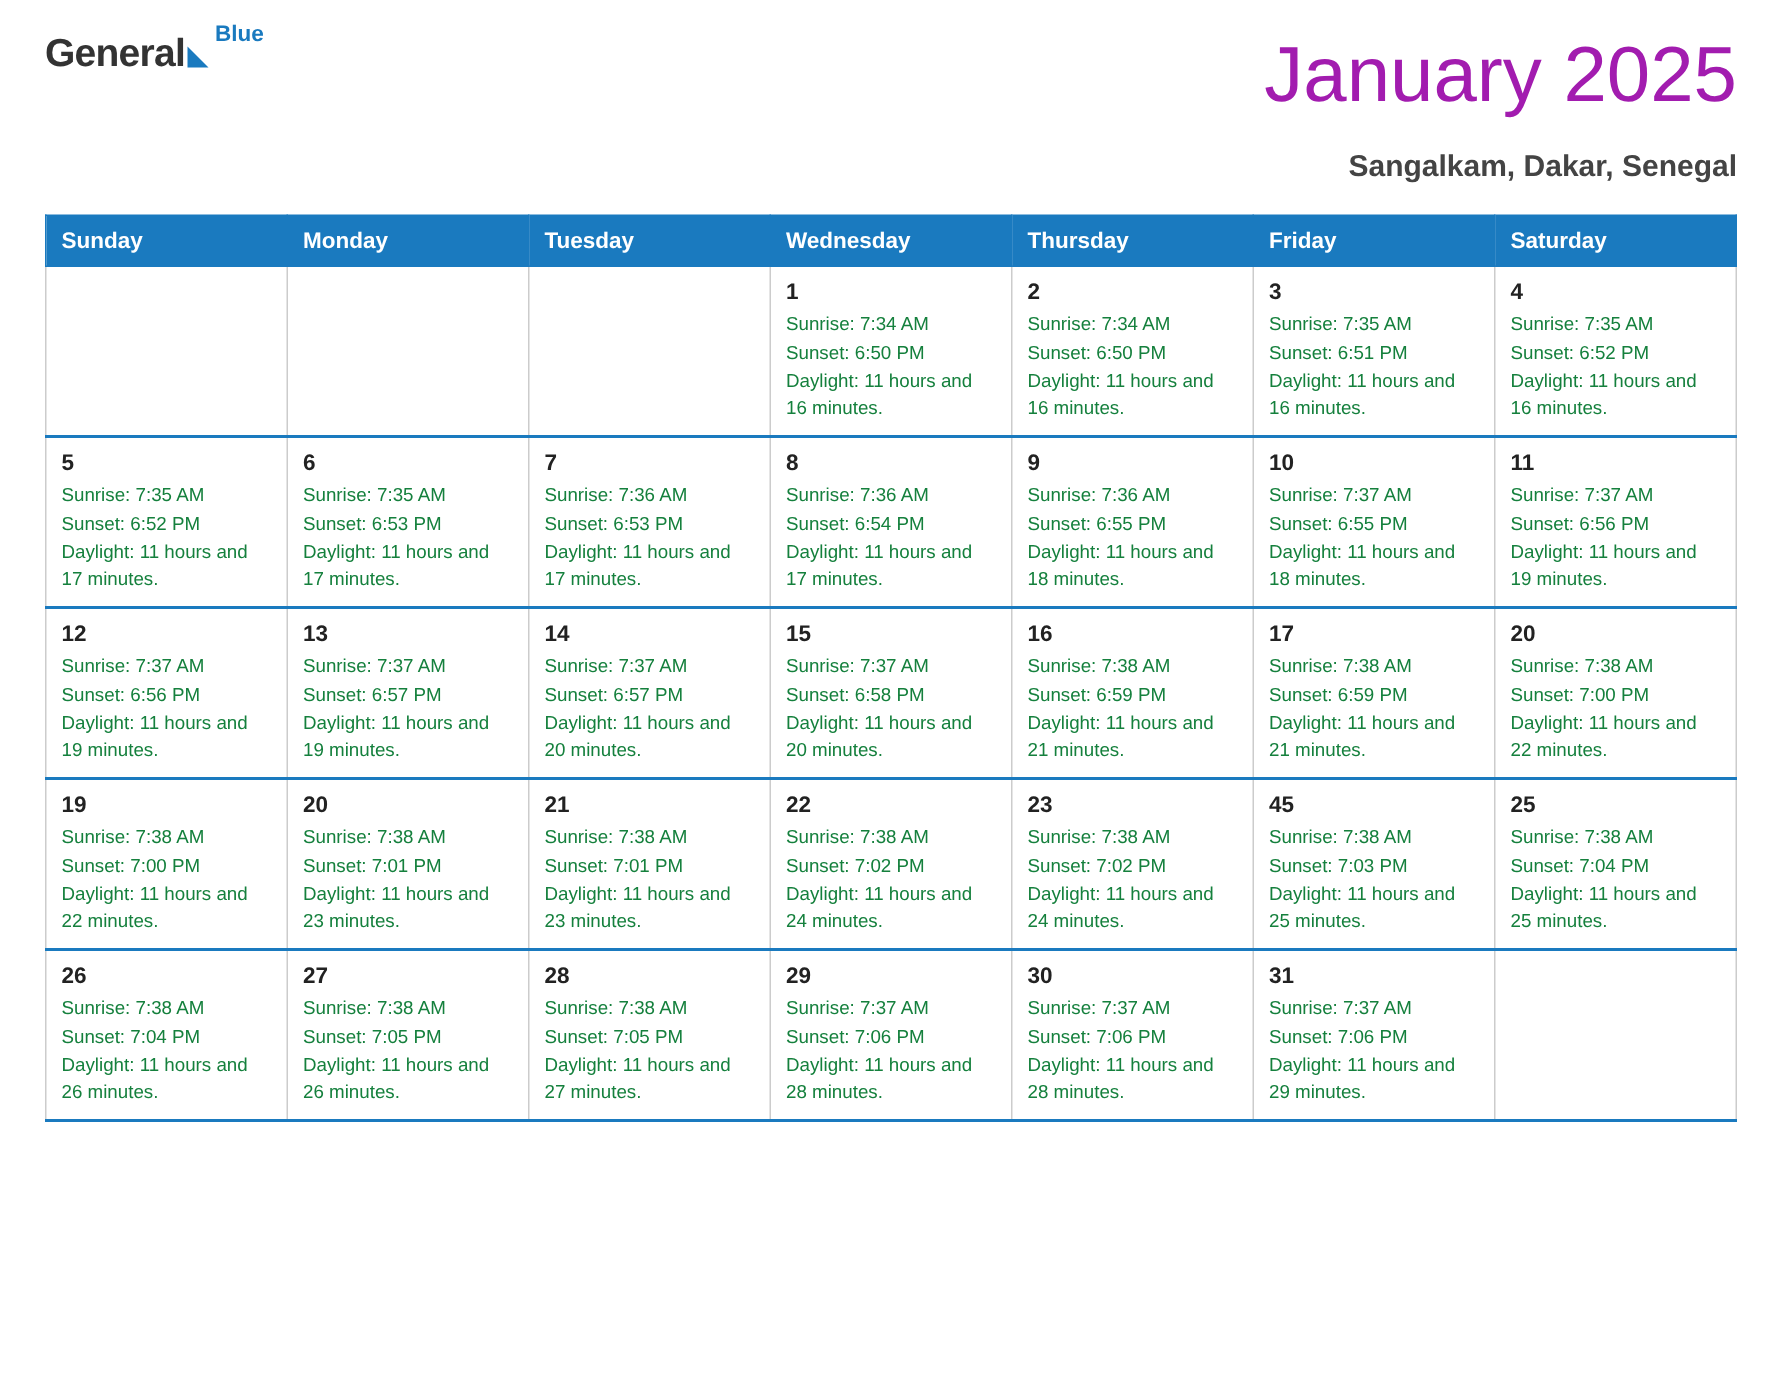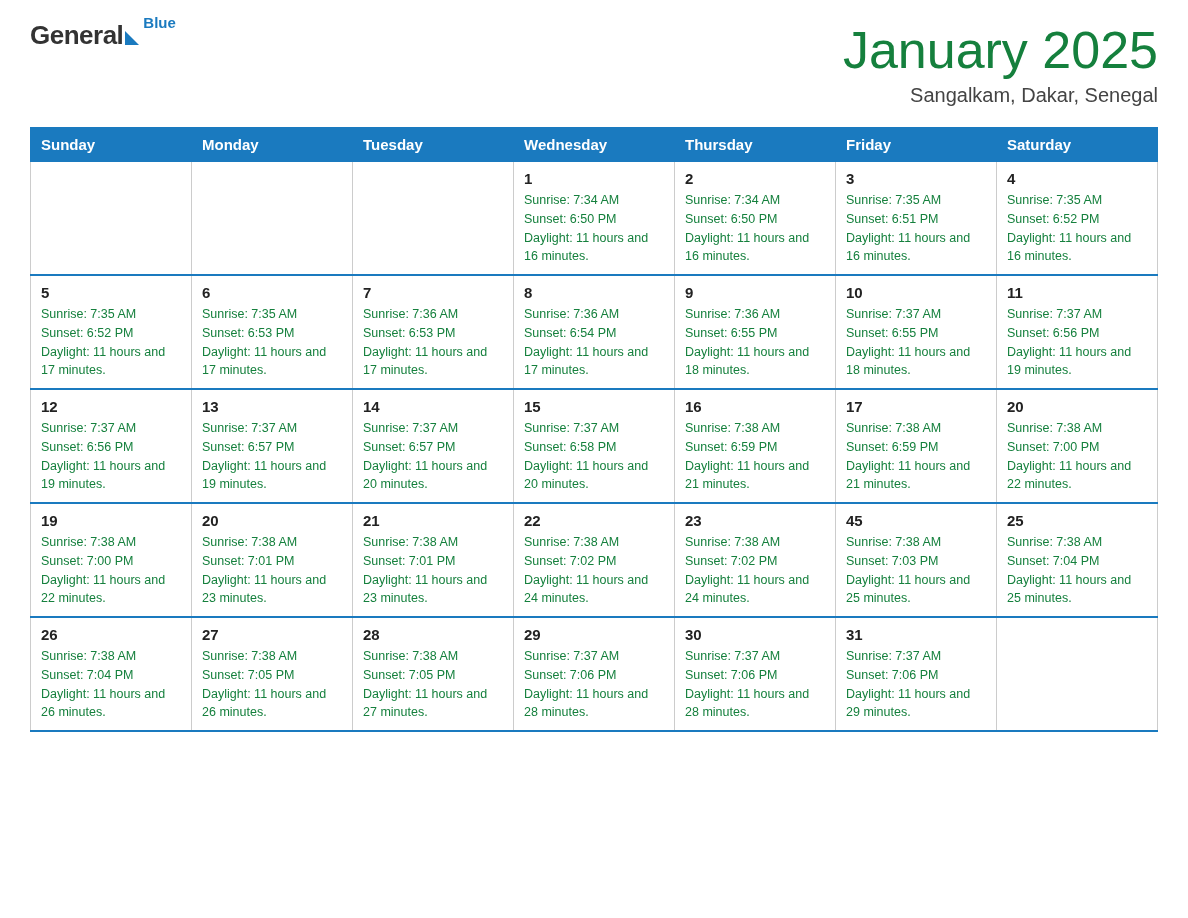--- a/index.html
+++ b/index.html
@@ -46,26 +46,27 @@
       font-weight: bold;
       margin-left: 2px;
       margin-top: -4px;
     }
     .title-block {
       text-align: right;
     }
     .month-title {
       font-size: 52px;
       font-weight: normal;
-      color: #15803d;
+      color: #a21caf;
     }
     .location {
       font-size: 20px;
       color: #444;
-      margin-top: 4px;
+      margin-top: 20px;
+      font-weight: bold;
     }
     table {
       width: 100%;
       border-collapse: collapse;
       margin-top: 4px;
     }
     thead tr {
       background-color: #1a7abf;
     }
     thead th {

